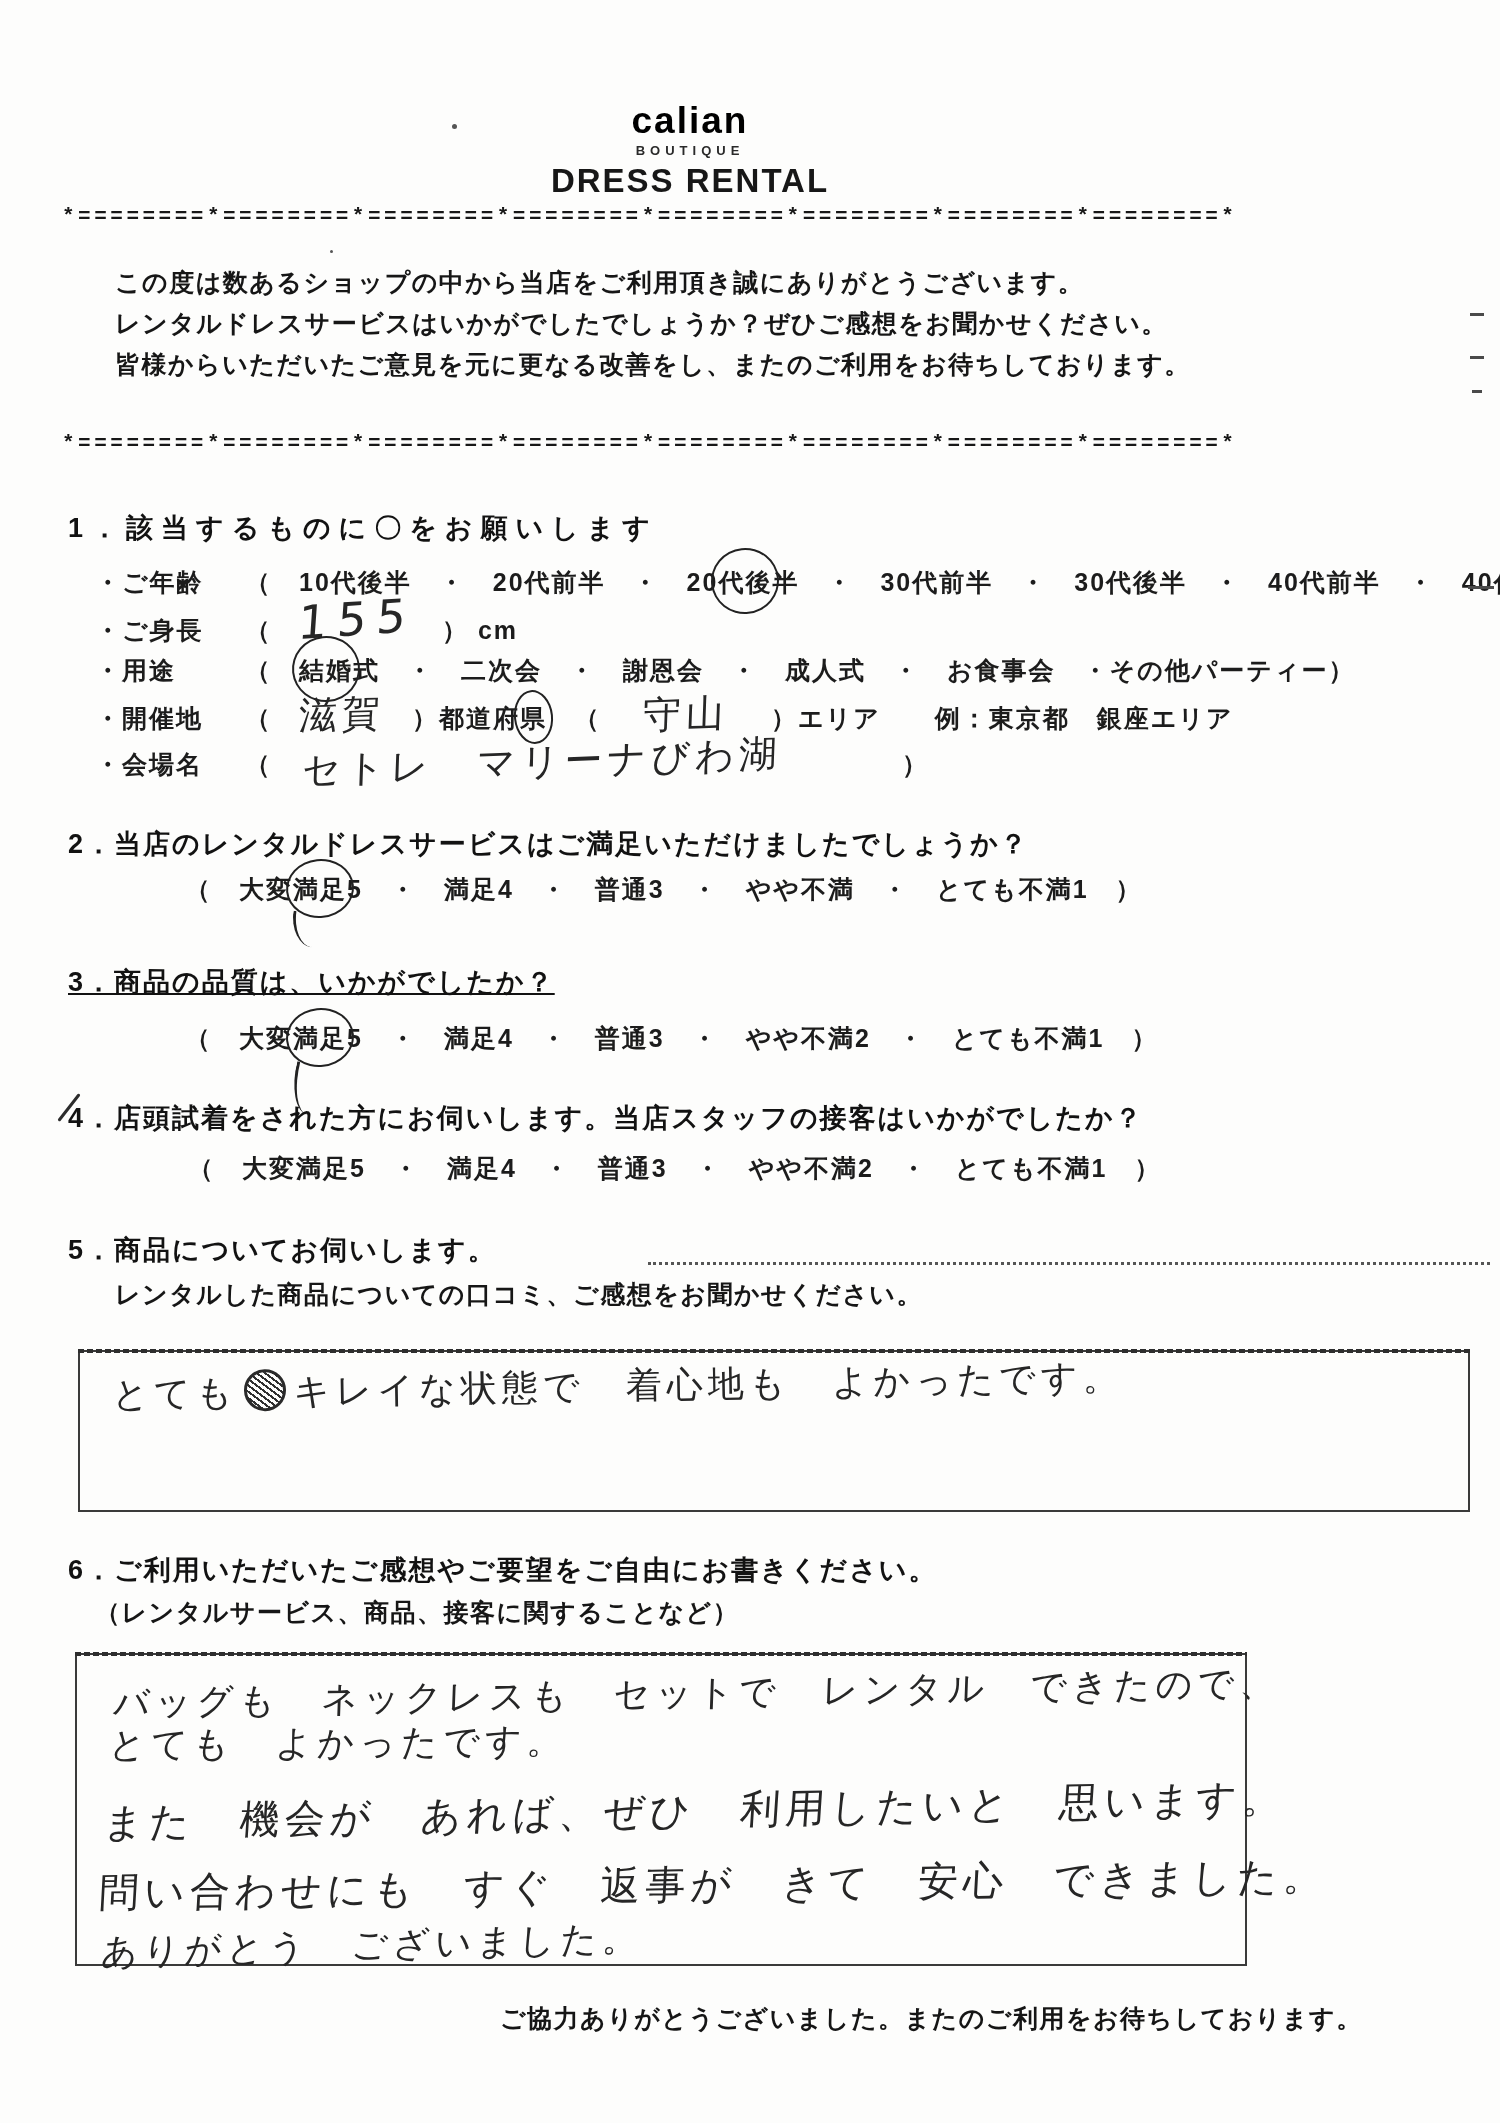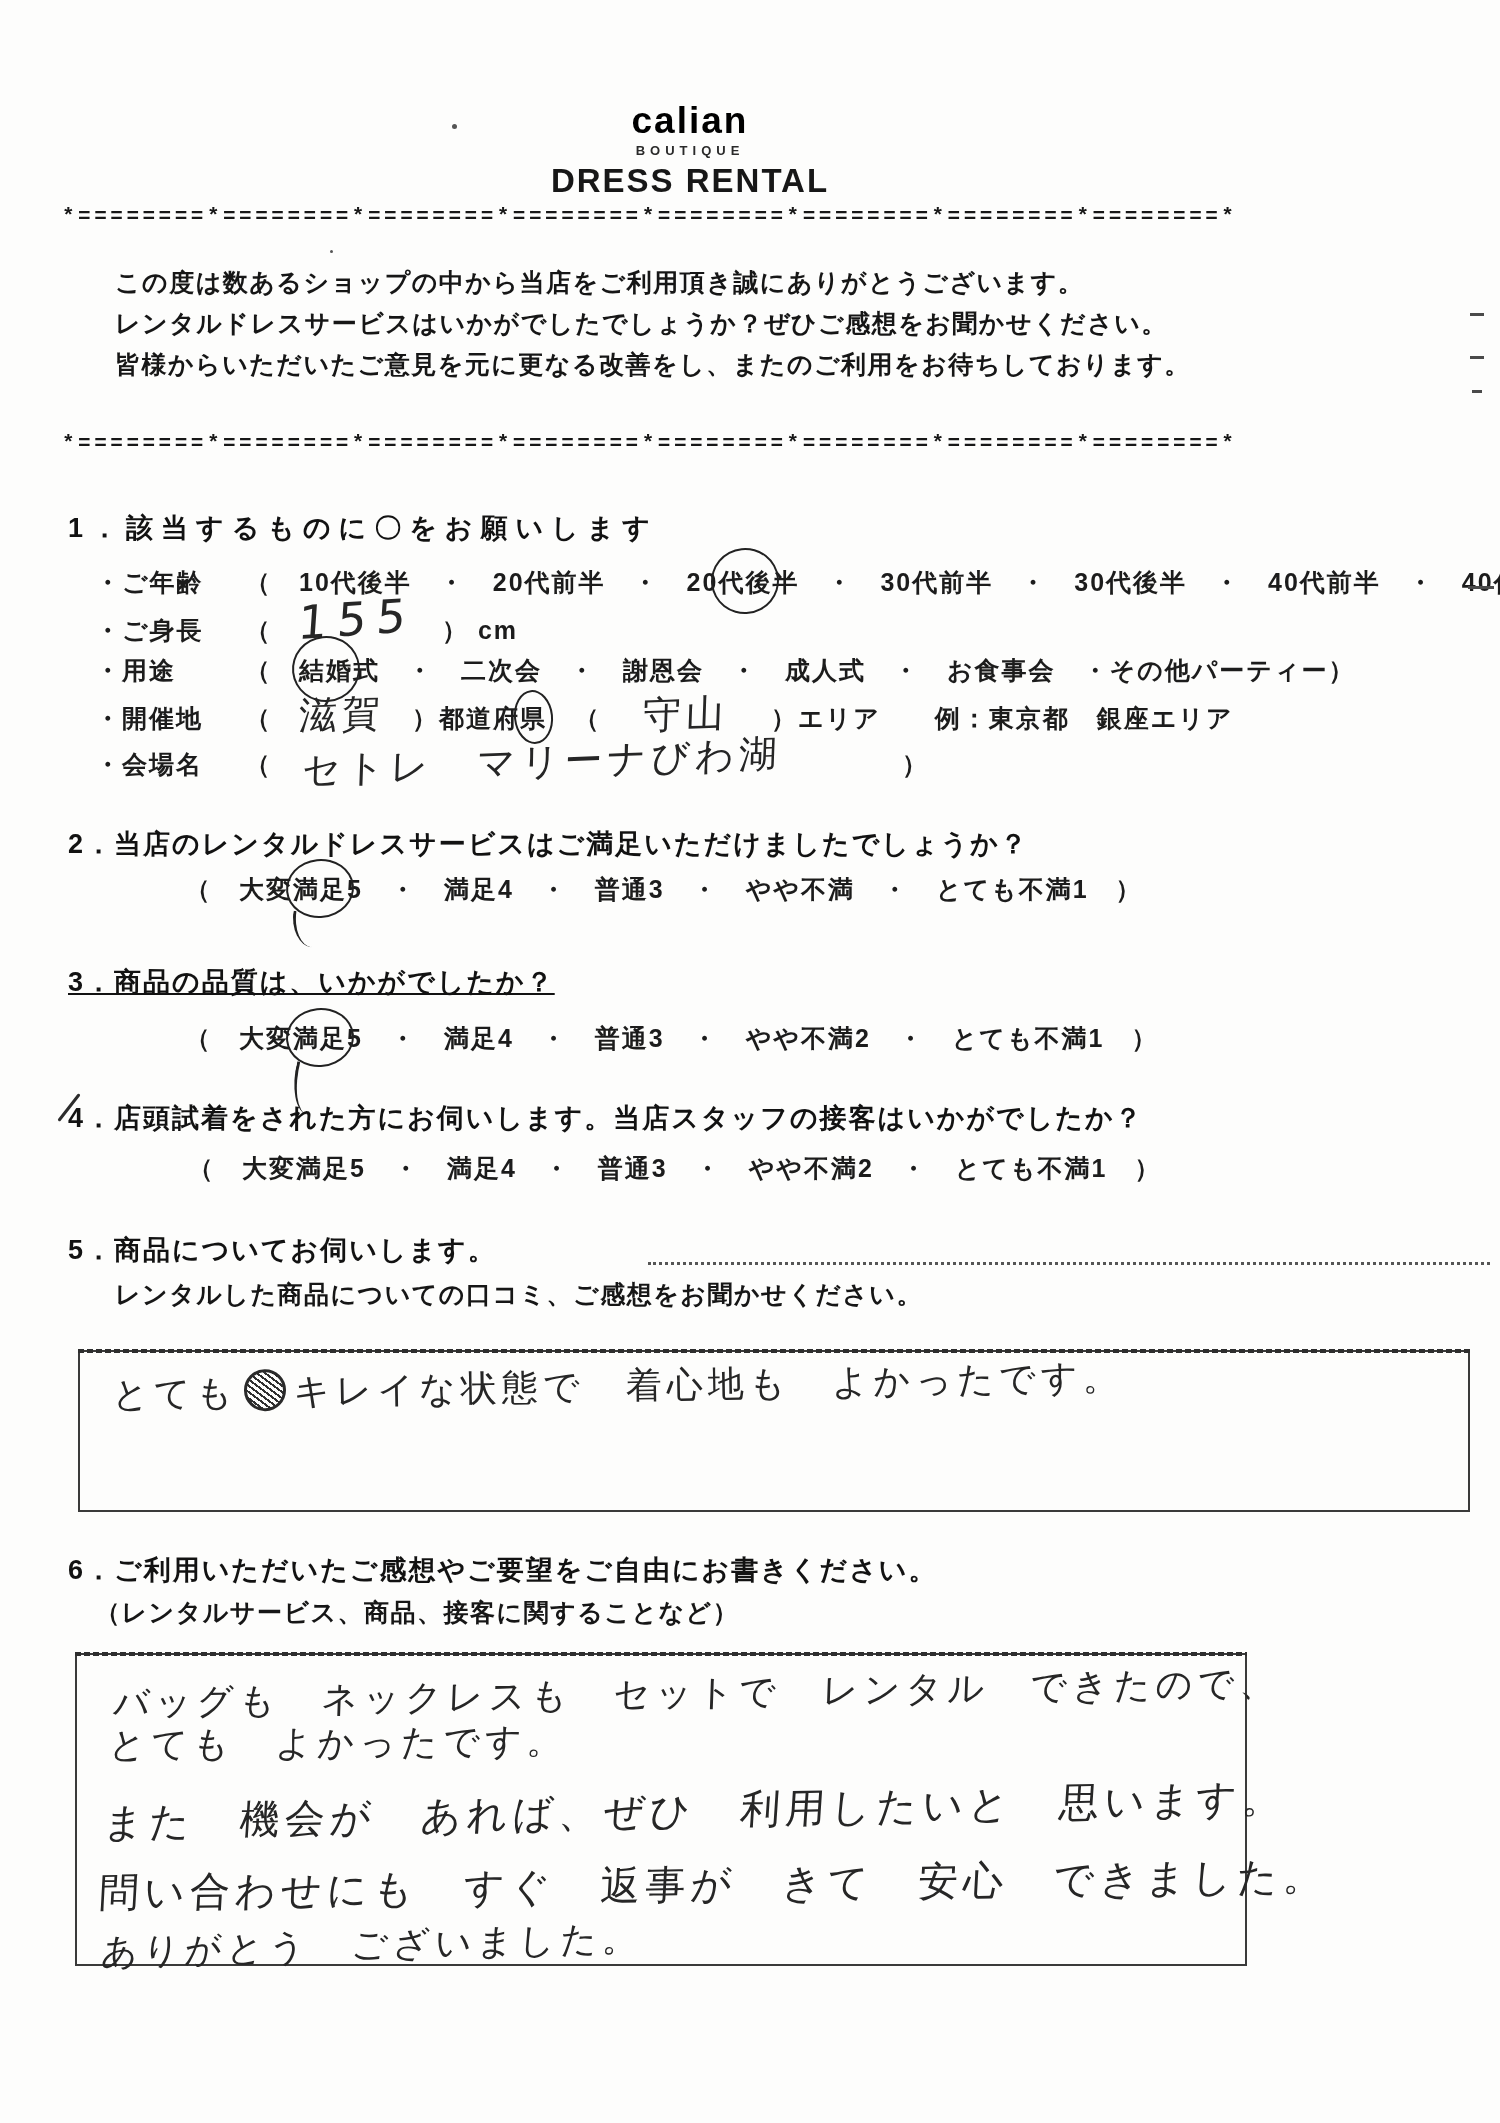--- a/index.html
+++ b/index.html
@@ -152,20 +152,21 @@
   <div class="abs q-sub" style="left:95px; top:1596px;">（レンタルサービス、商品、接客に関することなど）</div>
 
   <div class="box" style="left:75px; top:1653px; width:1168px; height:309px;">
     <div class="hw-line hw hw-mid" style="left:36px; top:14px; transform:rotate(-1deg) skewX(-3deg);">バッグも　ネックレスも　セットで　レンタル　できたので、</div>
     <div class="hw-line hw hw-mid" style="left:32px; top:64px; transform:rotate(-0.5deg) skewX(-4deg);">とても　よかったです。</div>
     <div class="hw-line hw hw-mid" style="left:26px; top:128px; transform:rotate(-1.2deg) skewX(-5deg); font-size:40px;">また　機会が　あれば、ぜひ　利用したいと　思います。</div>
     <div class="hw-line hw hw-mid" style="left:22px; top:202px; transform:rotate(-0.8deg) skewX(-4deg); font-size:40px;">問い合わせにも　すぐ　返事が　きて　安心　できました。</div>
     <div class="hw-line hw hw-mid" style="left:24px; top:266px; transform:rotate(-1.5deg) skewX(-5deg);">ありがとう　ございました。</div>
   </div>
 
+  <div class="abs footer" style="left:500px; top:2002px;">ご協力ありがとうございました。またのご利用をお待ちしております。</div>
 
   <div class="artifact" style="left:1470px; top:313px; width:14px; height:3px;"></div>
   <div class="artifact" style="left:1470px; top:356px; width:14px; height:3px;"></div>
   <div class="artifact" style="left:1472px; top:390px; width:10px; height:3px;"></div>
   <div class="artifact" style="left:1468px; top:586px; width:26px; height:3px;"></div>
   <div class="abs dot-art" style="left:452px; top:124px;"></div>
   <div class="abs dot-art" style="left:330px; top:250px; width:3px; height:3px;"></div>
 
 </div>
 

